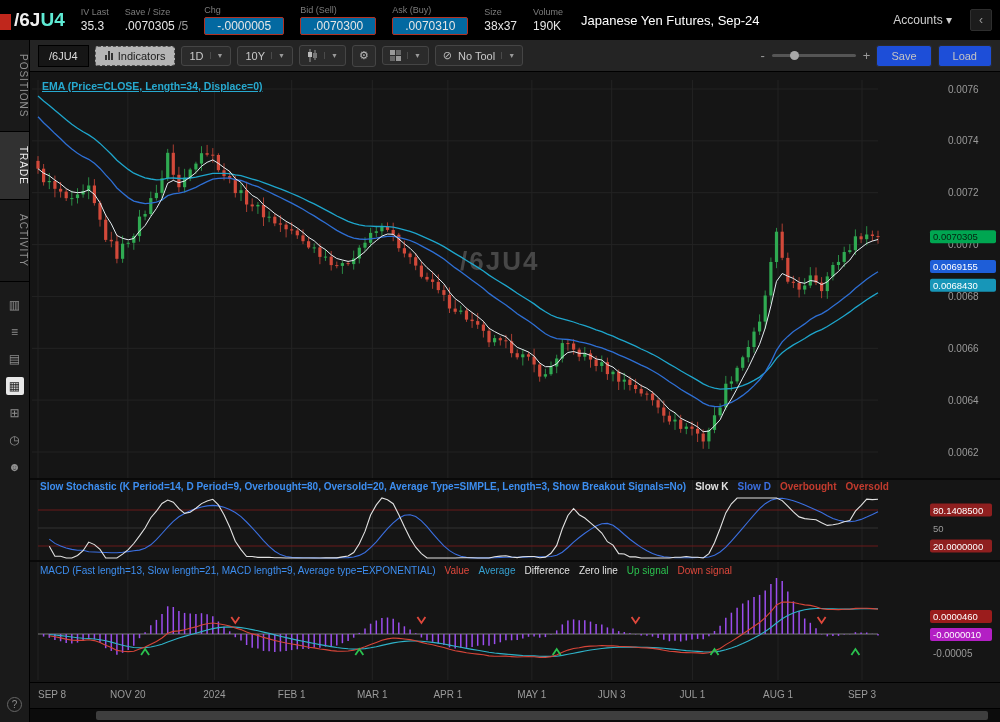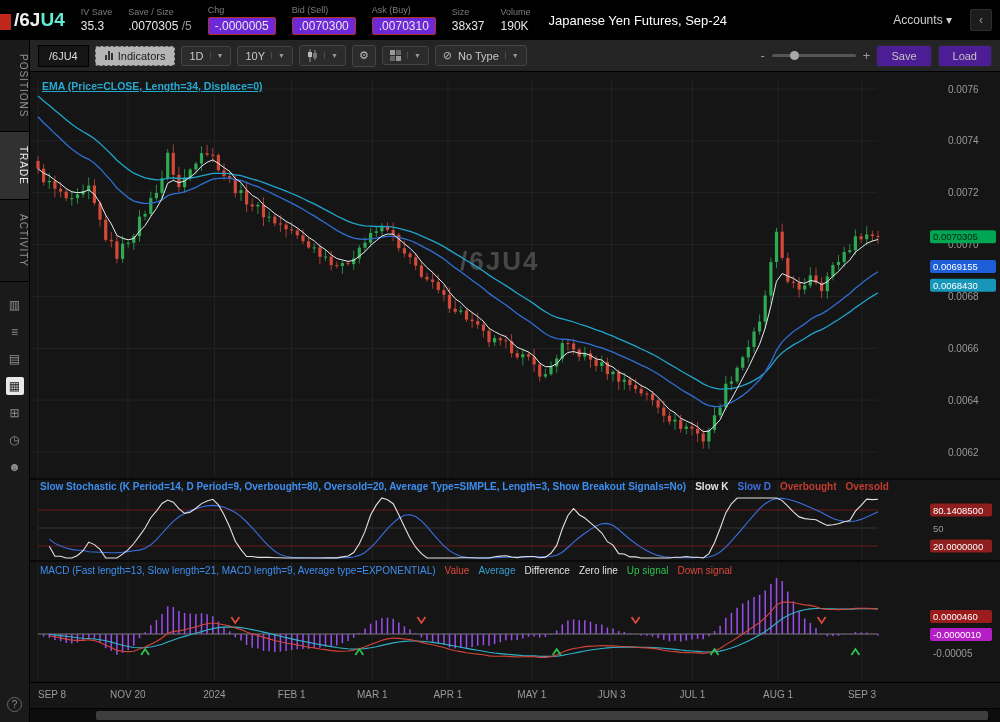--- a/index.html
+++ b/index.html
@@ -7,21 +7,21 @@
   .app{width:1000px;height:722px;background:#141414;position:relative;overflow:hidden}
   
   .topbar{height:40px;background:#000;display:flex;align-items:center;padding:0 8px 0 14px;gap:16px;position:relative}
   .edge-tag{position:absolute;left:0;top:14px;width:11px;height:16px;background:#c0271c}
   .sym{font-size:19px;font-weight:bold;color:#f0f0f0;position:relative;z-index:1}
   .sym .sfx{color:#5eead4}
   .fld{display:flex;flex-direction:column;justify-content:center;gap:2px}
   .fld .lbl{font-size:9px;color:#7d7d7d;white-space:nowrap}
   .fld .val{font-size:12px;color:#e6e6e6;white-space:nowrap}
   .red{color:#e2483a}
-  .box{border:1px solid #b03124;background:#6d28d9;padding:1px 6px;border-radius:2px;display:inline-block}
+  .box{border:1px solid #b03124;background:#0369a1;padding:1px 12px;border-radius:2px;display:inline-block}
   .dim{color:#9a9a9a}
   .title{font-size:13px;color:#fff;margin-left:2px;white-space:nowrap}
   .hright{margin-left:auto;display:flex;align-items:center;gap:18px}
   .accounts{font-size:12px;color:#cfcfcf;cursor:pointer;white-space:nowrap}
   .collapse{width:22px;height:22px;background:#1c1c1c;color:#9a9a9a;display:flex;align-items:center;justify-content:center;border:1px solid #2e2e2e;border-radius:2px;cursor:pointer;font-size:12px}
   
   .bodyrow{display:flex;height:682px}
   .side{width:30px;background:#1a1a1a;border-right:1px solid #000;display:flex;flex-direction:column;align-items:center}
   .vtab{writing-mode:vertical-rl;font-size:10px;letter-spacing:1px;color:#8f8f8f;padding:14px 0;width:100%;text-align:center;border-bottom:1px solid #000;cursor:pointer}
   .vtab.active{background:#313131;color:#ececec}
@@ -38,21 +38,21 @@
   .ind-icon i{display:block;width:2px;background:#333}
   .ind-icon i:nth-child(1){height:5px}.ind-icon i:nth-child(2){height:9px}.ind-icon i:nth-child(3){height:7px}
   .dd{display:flex;align-items:center;gap:6px;background:#2b2b2b;border:1px solid #454545;border-radius:3px;padding:3px 7px;cursor:pointer}
   .dd .caret{font-size:7px;color:#999;border-left:1px solid #4a4a4a;padding-left:6px}
   .glyph{color:#bbb;font-size:11px;display:inline-flex;align-items:center}
   .gearbtn{width:24px;height:22px;background:#2b2b2b;border:1px solid #454545;border-radius:3px;display:flex;align-items:center;justify-content:center;color:#bbb;cursor:pointer}
   .spacer{flex:1}
   .zoom{display:flex;align-items:center;gap:7px;color:#9a9a9a;font-size:13px}
   .ztrack{width:84px;height:3px;background:#555;border-radius:2px;position:relative;cursor:pointer}
   .zthumb{position:absolute;left:18px;top:-3px;width:9px;height:9px;border-radius:50%;background:#a8a8a8}
-  .btn{background:#4c1d95;color:#c4c4c4;border-radius:3px;padding:4px 14px;border:1px solid #2a2a2a;cursor:pointer}
+  .btn{background:#1d4ed8;color:#c4c4c4;border-radius:3px;padding:4px 14px;border:1px solid #2a2a2a;cursor:pointer}
   
   .chart-stack{position:relative;width:970px;height:636px;background:#151515}
   svg{display:block;font-family:"Liberation Sans",sans-serif}
   .ov{position:absolute;pointer-events:none;white-space:nowrap}
   .ov-ema{left:12px;top:5px;font-size:10.5px;font-weight:bold;line-height:18px}
   .ov-stoch{left:10px;top:409px;font-size:10px;font-weight:bold;width:856px;overflow:hidden}
   .ov-macd{left:10px;top:493px;font-size:10px;font-weight:normal}
   .plabel{color:#3d8ef0}
   .leg{margin-left:9px}
   
@@ -61,21 +61,21 @@
 </style>
 </head>
 <body>
 
 <div class="app">
 
   <header class="topbar">
     <div class="edge-tag"></div>
     <div class="sym"><span>/6J</span><span class="sfx">U4</span></div>
     <div class="fld">
-      <span class="lbl">IV Save</span>
+      <span class="lbl">IV Last</span>
       <span class="val">35.3</span>
     </div>
     <div class="fld">
       <span class="lbl">Save / Size</span>
       <span class="val"><span>.0070305</span> <span class="dim">/5</span></span>
     </div>
     <div class="fld">
       <span class="lbl">Chg</span>
       <span class="val red box">-.0000005</span>
     </div>
@@ -158,21 +158,21 @@
                 <rect x="0" y="0" width="5" height="5" fill="#999"></rect>
                 <rect x="6" y="0" width="5" height="5" fill="#666"></rect>
                 <rect x="0" y="6" width="5" height="5" fill="#666"></rect>
                 <rect x="6" y="6" width="5" height="5" fill="#999"></rect>
               </svg>
           </span>
           <span class="caret">▼</span>
         </div>
         <div class="dd">
           <span class="glyph">⊘</span>
-          <span>No Type</span>
+          <span>No Tool</span>
           <span class="caret">▼</span>
         </div>
         <div class="spacer"></div>
         <div class="zoom">
           <span>-</span>
           <span class="ztrack">
               <span class="zthumb"></span>
             </span>
           <span>+</span>
         </div>

